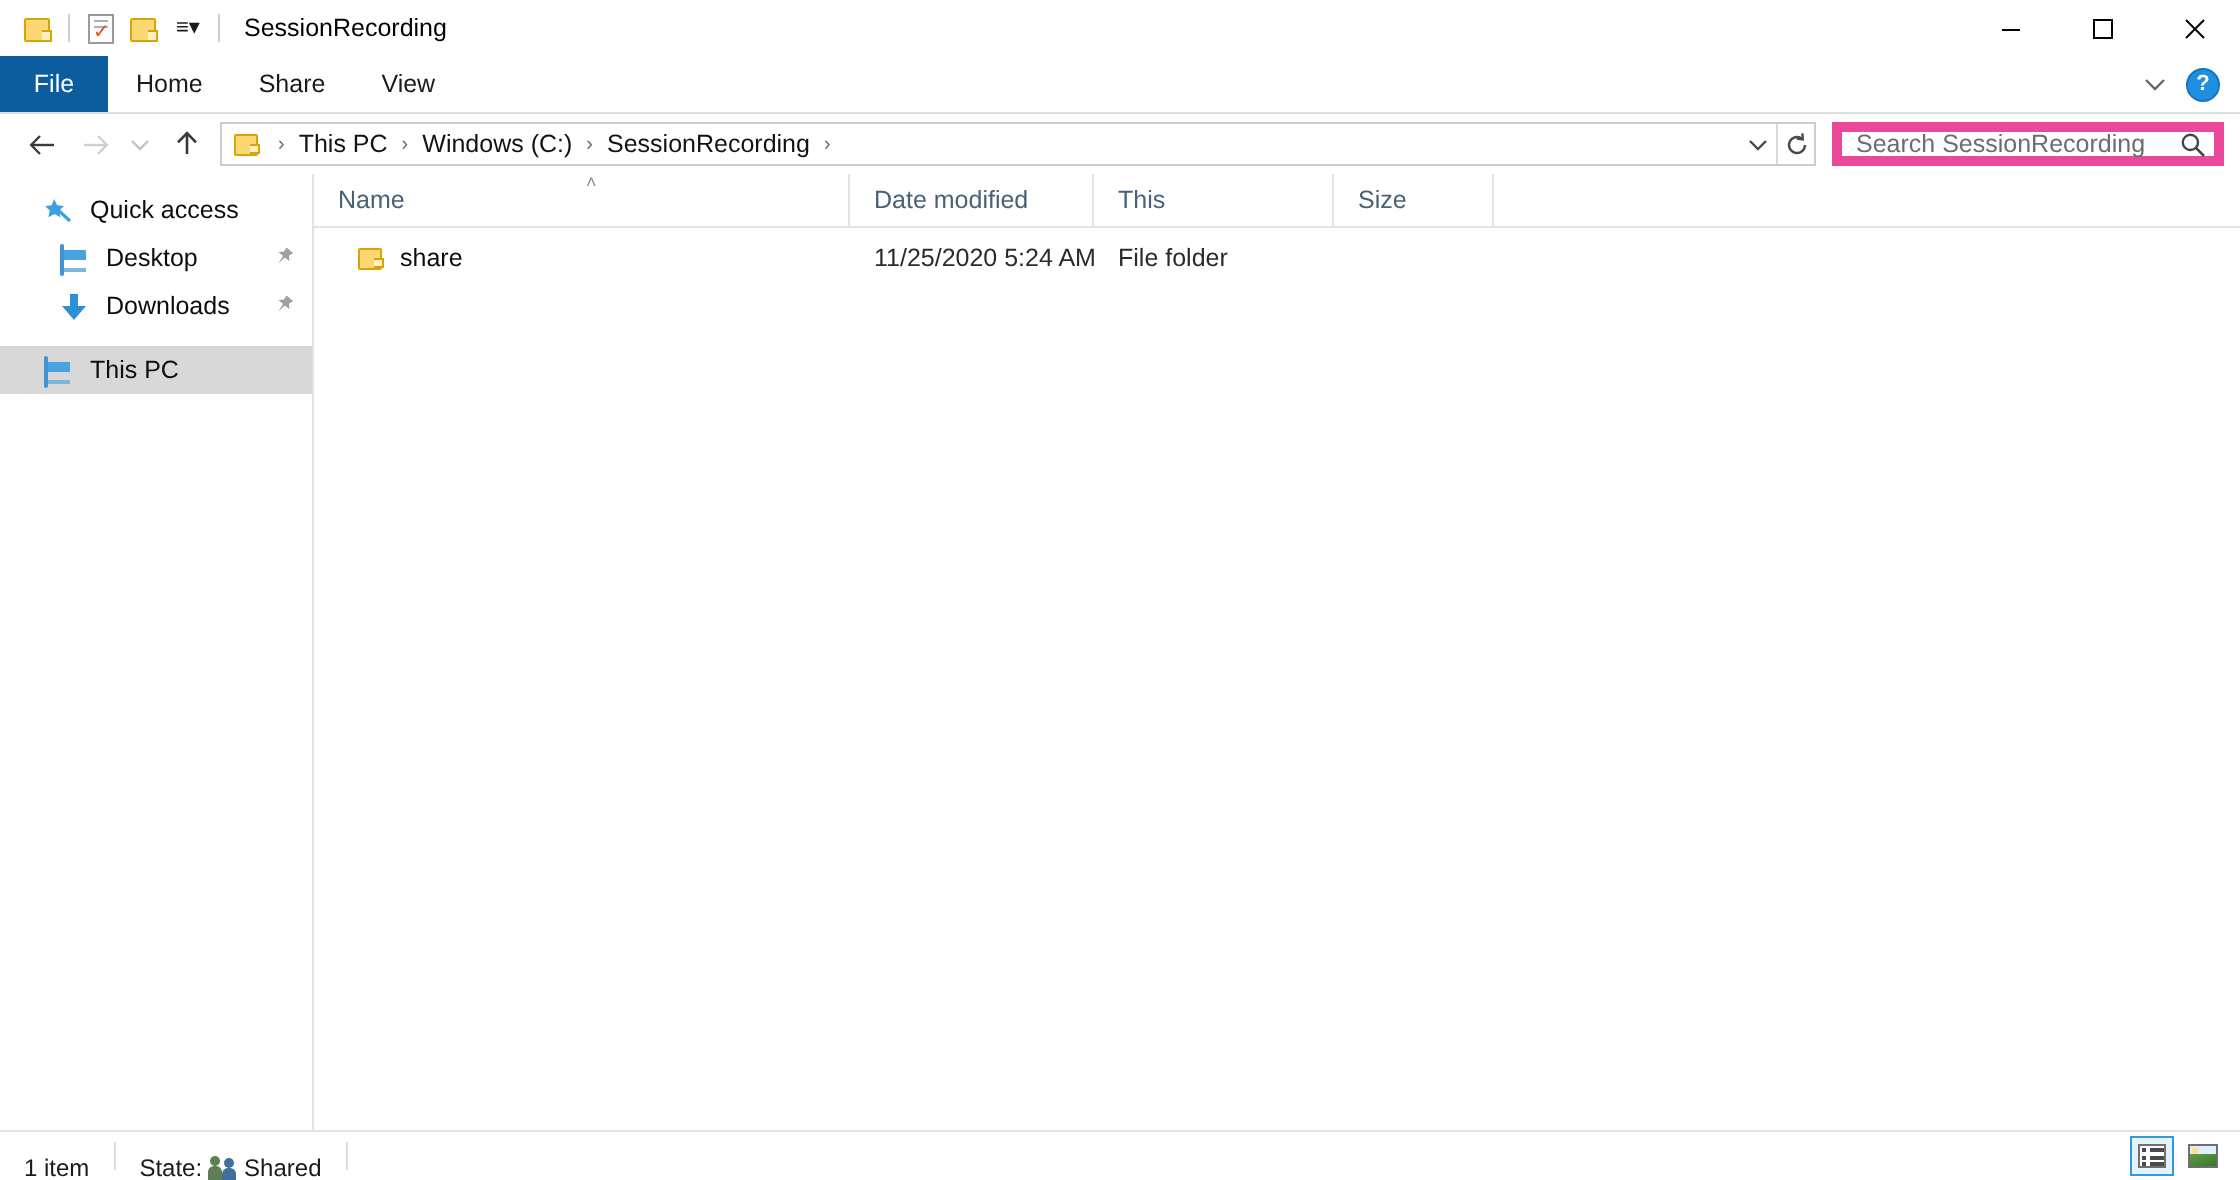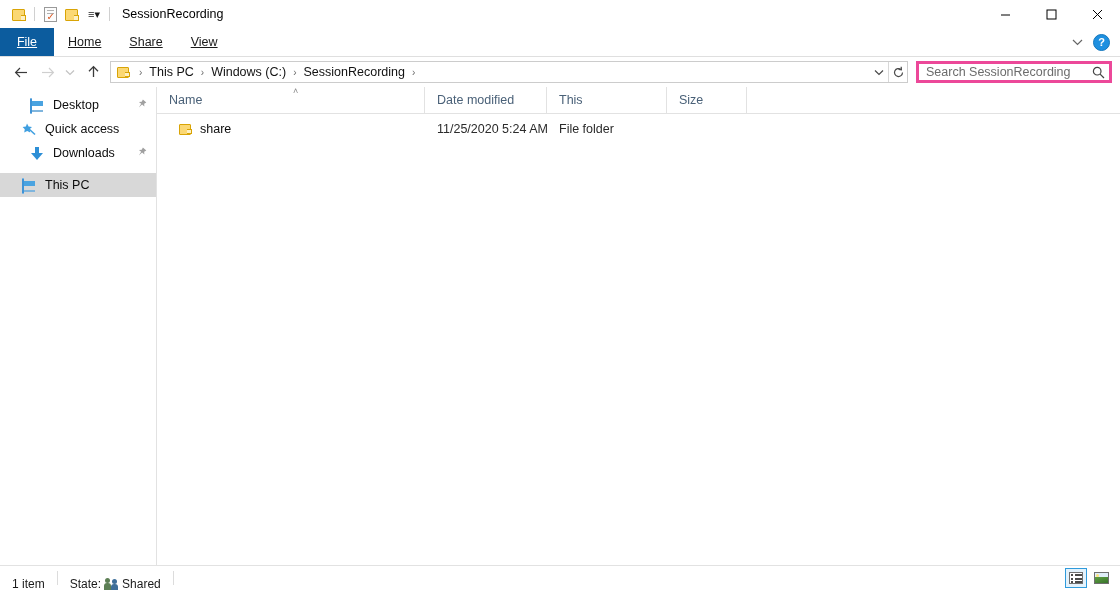--- a/index.html
+++ b/index.html
@@ -116,21 +116,20 @@
   }
   .tab {
     display: flex;
     align-items: center;
     justify-content: center;
     padding: 0 14px;
     font-size: 12.5px;
     color: #1a1a1a;
     height: 28px;
     box-sizing: border-box;
-    text-decoration: underline;
   }
   .tab.file {
     background: #0c5c9e;
     color: #ffffff;
     min-width: 54px;
     padding: 0 16px;
   }
   .ribbon-right {
     position: absolute;
     right: 4px;
@@ -230,21 +229,21 @@
     align-items: center;
     justify-content: center;
     color: #4a4a4a;
     font-size: 11px;
   }
   .vdiv { width:1px; height:20px; background:#d8d8d8; }
 
   .searchbox {
     width: 196px;
     height: 22px;
-    border: 3px solid #ec4899;
+    border: 5px solid #ec4899;
     background: #ffffff;
     display: flex;
     align-items: center;
     margin-left: 8px;
     box-sizing: border-box;
   }
   .searchbox input {
     border: none;
     outline: none;
     flex: 1 1 auto;
@@ -714,40 +713,40 @@
           <circle cx="5.2" cy="5.2" r="3.8" fill="none" stroke="#444" stroke-width="1.2"></circle>
           <line x1="8.1" y1="8.1" x2="12" y2="12" stroke="#444" stroke-width="1.3"></line>
         </svg>
       </span>
     </div>
   </div>
 
   <div class="body-split">
 
     <div class="sidebar">
-      <div class="navitem indent">
-        <span class="ico">
-          <span class="ic-monitor"><span class="scr"></span><span class="stand"></span></span>
-        </span>
-        <span class="lbl">Desktop</span>
-        <span class="pin">
-          <svg width="10" height="10" viewBox="0 0 10 10">
-              <path d="M3 0.6 L7.4 0.6 L6.6 3 L8.6 5 L5.6 5 L5 9.4 L4.4 5 L1.4 5 L3.4 3 Z" fill="#a0a0a0"></path>
-            </svg>
-        </span>
-      </div>
-
       <div class="navitem">
         <span class="ico">
           <svg width="15" height="14" viewBox="0 0 15 14">
             <path d="M5 1.5 L6.6 4.6 L10 5 L7.6 7.3 L8.2 10.6 L5.2 9 L2.2 10.6 L2.8 7.3 L0.6 5 L3.9 4.6 Z" fill="#3f9fe0"></path>
             <line x1="7" y1="7" x2="13" y2="12.5" stroke="#3f9fe0" stroke-width="1.6"></line>
           </svg>
         </span>
         <span class="lbl">Quick access</span>
+      </div>
+
+      <div class="navitem indent">
+        <span class="ico">
+          <span class="ic-monitor"><span class="scr"></span><span class="stand"></span></span>
+        </span>
+        <span class="lbl">Desktop</span>
+        <span class="pin">
+          <svg width="10" height="10" viewBox="0 0 10 10">
+              <path d="M3 0.6 L7.4 0.6 L6.6 3 L8.6 5 L5.6 5 L5 9.4 L4.4 5 L1.4 5 L3.4 3 Z" fill="#a0a0a0"></path>
+            </svg>
+        </span>
       </div>
 
       <div class="navitem indent">
         <span class="ico">
           <span class="ic-down">
               <span class="shaft"></span>
               <span class="head"></span>
             </span>
         </span>
         <span class="lbl">Downloads</span>

